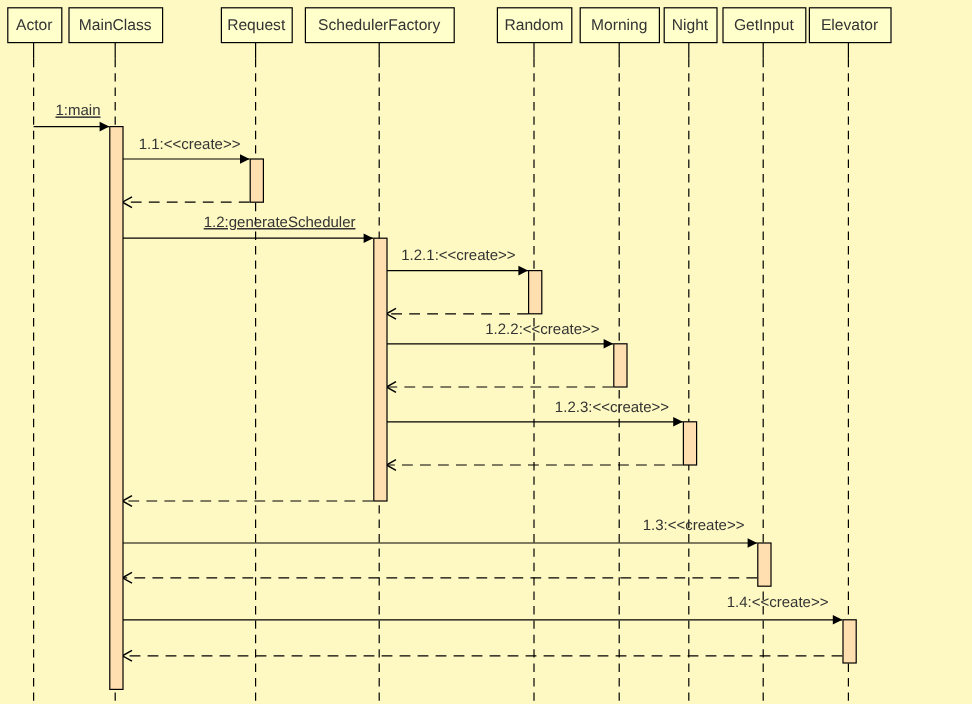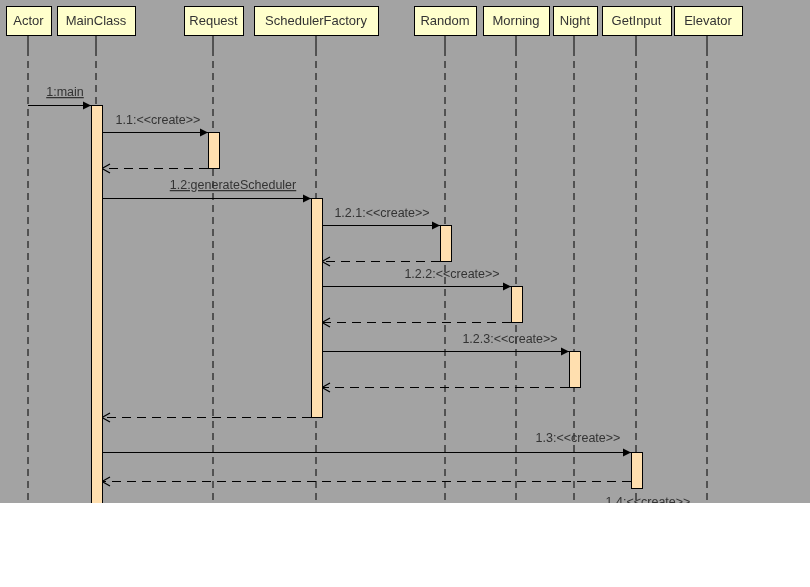--- a/index.html
+++ b/index.html
@@ -7,22 +7,22 @@
     margin: 0;
     padding: 0;
     background: #ffffff;
   }
   body {
     font-family: "Liberation Sans", sans-serif;
   }
   #diagram-root {
     position: relative;
     width: 810px;
-    height: 503px;
-    background: #a3a3a3;
+    height: 587px;
+    background: #fef9c3;
     overflow: hidden;
   }
   svg#sequence-svg {
     position: absolute;
     left: 0;
     top: 0;
     width: 810px;
     height: 587px;
     display: block;
   }

